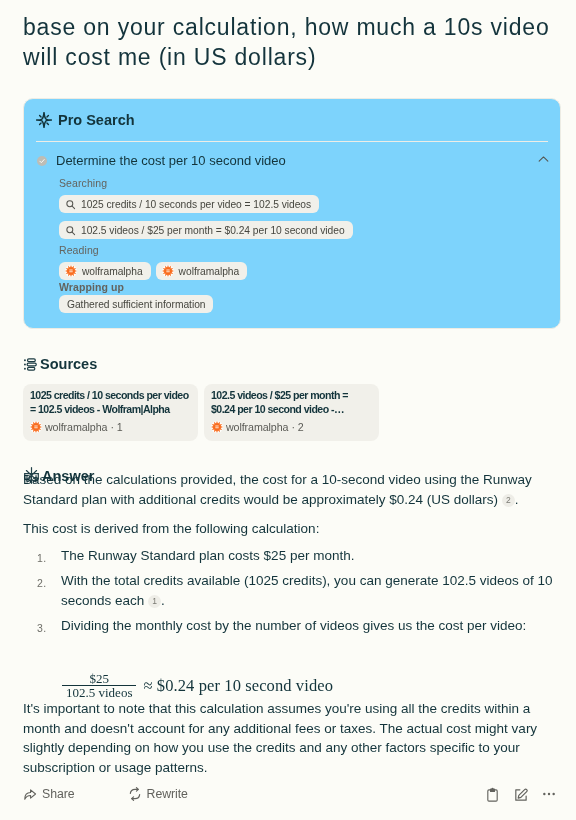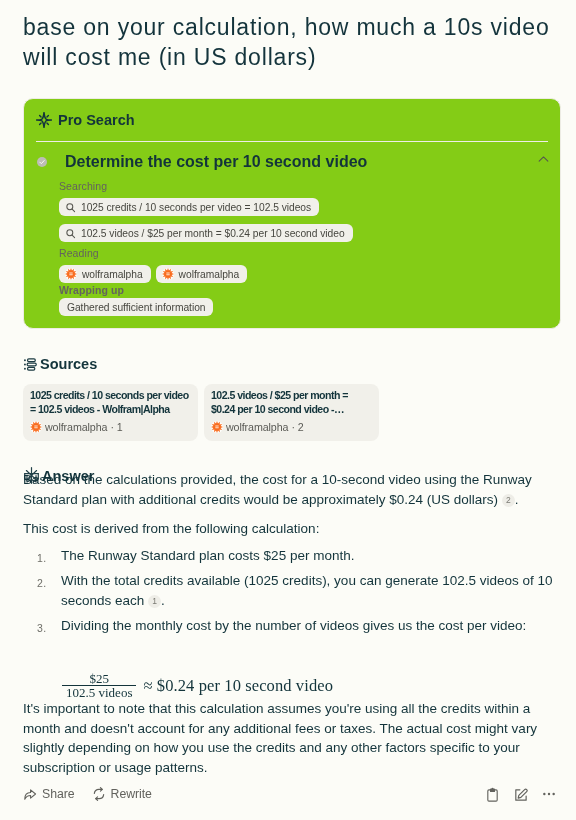--- a/index.html
+++ b/index.html
@@ -6,28 +6,28 @@
   body{width:576px;height:820px;background:#fcfcf7;font-family:"Liberation Sans",sans-serif;
        -webkit-font-smoothing:antialiased;overflow:hidden;color:#13343b;}
   .page{position:relative;}
 
   
   .title{position:absolute;left:23px;top:12px;width:540px;font-size:23px;line-height:30px;
          color:#14343c;letter-spacing:0.8px;}
 
   
   .prosearch{position:absolute;left:23px;top:98px;width:538px;height:231px;
-             border:1px solid #edece4;border-radius:10px;background:#84cc16;box-sizing:border-box;}
+             border:1px solid #edece4;border-radius:10px;background:#7dd3fc;box-sizing:border-box;}
   .ps-head{display:flex;align-items:center;height:42px;padding-left:12px;}
   .ps-head .lbl{font-size:14.5px;font-weight:600;letter-spacing:0px;margin-left:6px;color:#13343b;}
   .ps-divider{height:1px;background:#eeede6;margin:0 12px;}
 
   .step{padding:11px 14px 0 13px;}
   .step-hdr{display:flex;align-items:center;position:relative;}
-  .step-hdr .st{font-size:16px;font-weight:700;color:#13343b;margin-left:18px;letter-spacing:0px;}
+  .step-hdr .st{font-size:13px;font-weight:400;color:#13343b;margin-left:9px;letter-spacing:0px;}
   .chev{position:absolute;right:-3px;top:1px;}
 
   .sub{font-size:10.5px;color:#63635e;margin:9px 0 6px 22px;letter-spacing:0.1px;}
   .sub.s2{margin-top:5px;}
   .sub.s3{margin-top:1px;margin-bottom:2px;font-weight:bold;}
   .pillrow{margin-left:22px;display:flex;gap:5px;flex-wrap:wrap;}
   .pill{display:inline-flex;align-items:center;background:#f1f0ea;border-radius:6px;
         height:18px;padding:0 8px 0 6px;font-size:10.25px;color:#46463f;gap:5px;letter-spacing:-0.03px;}
   .pill.plain{padding:0 8px;}
   .pill .txt{white-space:nowrap;}
@@ -56,21 +56,21 @@
                font-size:10.5px;color:#6e6e68;letter-spacing:0.3px;}
   .katex{font-family:"Liberation Serif",serif;position:absolute;left:62px;top:673px;
          display:flex;align-items:center;color:#13343b;}
   .frac{display:inline-flex;flex-direction:column;align-items:center;font-size:13px;line-height:11px;}
   .frac .num{padding:0 4px 1px 4px;}
   .frac .den{border-top:1.1px solid #13343b;padding:1px 4px 0 4px;}
   .eq{font-size:16.5px;margin-left:7px;letter-spacing:0.1px;text-align:right;}
   .p3{position:absolute;left:23px;top:699px;width:526px;font-size:13.5px;line-height:19.5px;color:#13343b;}
 
   
-  .footer{position:absolute;left:23px;top:787px;width:538px;display:flex;align-items:center;}
+  .footer{position:absolute;left:23px;top:787px;width:538px;display:flex;align-items:center;gap:36px;}
   .fbtn{display:flex;align-items:center;gap:5px;font-size:12.3px;color:#62625d;margin-right:17px;
         letter-spacing:-0.05px;}
   .fright{position:absolute;right:4px;display:flex;align-items:center;gap:13px;}
   svg{display:block;}
 </style>
 </head>
 <body>
 
 <div class="page">
 

